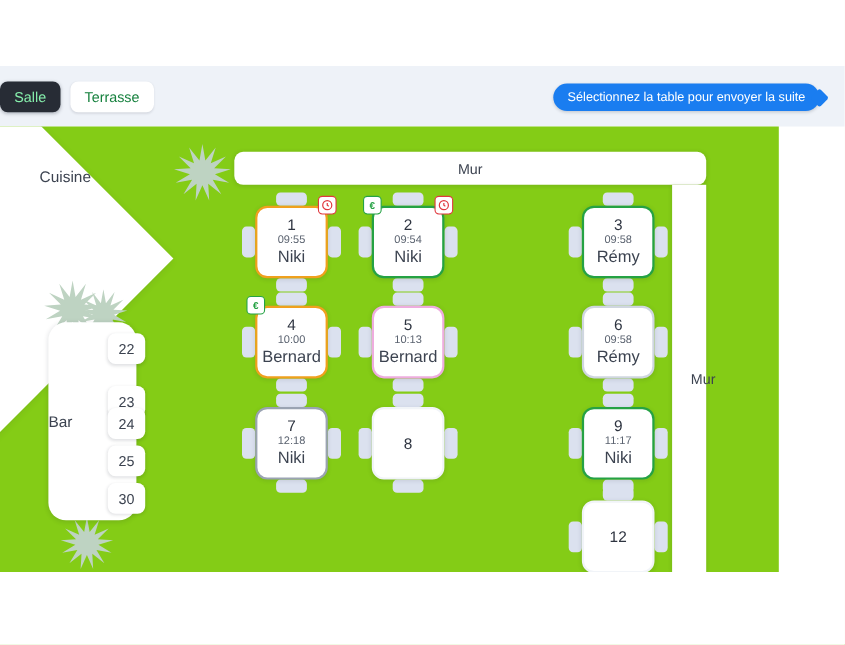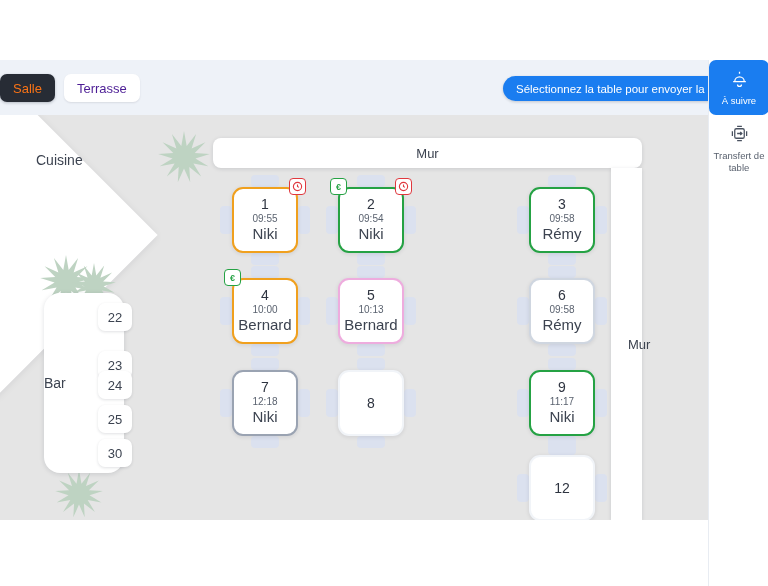--- a/index.html
+++ b/index.html
@@ -13,25 +13,25 @@
 
   
   .topbar {
     position: absolute; left: 0; top: 60px; width: 768px; height: 55px;
     background: #eef2f8;
   }
   .tabs { position: absolute; left: 0; top: 74px; display: flex; gap: 9px; z-index: 30; }
   .tab {
     height: 28px; padding: 0 13px; border-radius: 7px;
     display: flex; align-items: center; justify-content: center;
-    font-size: 13px; color: #4c1d95; background: #ffffff;
+    font-size: 13px; color: #15803d; background: #ffffff;
     box-shadow: 0 1px 2px rgba(16,24,40,.10);
     cursor: pointer; white-space: nowrap;
   }
-  .tab.active { background: #272c35; color: #f97316; box-shadow: 0 1px 3px rgba(16,24,40,.25); }
+  .tab.active { background: #272c35; color: #86efac; box-shadow: 0 1px 3px rgba(16,24,40,.25); }
 
   .tooltip {
     position: absolute; left: 503px; top: 76px; height: 25px;
     background: #1a7df0; border-radius: 13px;
     display: flex; align-items: center; padding: 0 13px;
     font-size: 11.5px; color: #ffffff; white-space: nowrap;
     box-shadow: 0 1px 3px rgba(16,24,40,.2); z-index: 25;
   }
   .tooltip::after {
     content: ""; position: absolute; right: -6px; top: 50%;
@@ -50,21 +50,21 @@
     align-items: center; gap: 4px; cursor: pointer;
     font-size: 9.5px; color: #5a626f; text-align: center; line-height: 1.25;
   }
   .rail-item.active { background: #1a7df0; color: #ffffff; border-radius: 7px; }
   .rail-item.active svg { stroke: #ffffff; }
   .rail-item svg { stroke: #4a5260; fill: none; stroke-width: 1.6; }
 
   
   .floor {
     position: absolute; left: 0; top: 115px; width: 708px; height: 405px;
-    background: #e5e5e5; overflow: hidden;
+    background: #84cc16; overflow: hidden;
   }
 
   .cuisine {
     position: absolute; left: -120px; top: 5px; width: 230px; height: 230px;
     background: #ffffff; transform: rotate(45deg);
     box-shadow: 0 2px 8px rgba(16,24,40,.10);
   }
   .cuisine-label {
     position: absolute; left: 36px; top: 37px; font-size: 14px; color: #3c4350;
   }
@@ -144,35 +144,20 @@
 
   <div class="tabs" id="tabs">
       <div class="tab active">Salle</div>
       <div class="tab">Terrasse</div>
     </div>
 
   <div class="tooltip">
     <span>Sélectionnez la table pour envoyer la suite</span>
   </div>
 
-  <div class="rail" id="rail">
-      <div class="rail-item active">
-        <span><svg width="19" height="19" viewBox="0 0 24 24">
-            <path d="M4 16h16M12 6V3.5M6 16a6 6 0 0 1 12 0M9.5 19.5a2.5 2.5 0 0 0 5 0"></path>
-          </svg></span>
-        <span>À suivre</span>
-      </div>
-      <div class="rail-item">
-        <span><svg width="19" height="19" viewBox="0 0 24 24">
-            <rect x="6" y="6" width="12" height="12" rx="2"></rect>
-            <path d="M9 12h6M13 10l2 2-2 2M3 9v6M21 9v6M9 3h6M9 21h6"></path>
-          </svg></span>
-        <span>Transfert de table</span>
-      </div>
-    </div>
 
   <div class="floor">
 
     <div class="cuisine"></div>
     <div class="cuisine-label">Cuisine</div>
 
     <div id="plants">
         <div class="plant" style="left: 158px; top: 16px;">
           <svg width="52" height="52">
             <polygon points="26.0,0.0 28.7,14.9 38.1,3.0 33.6,17.4 47.4,11.2 36.7,21.9 51.8,22.9 37.4,27.4 50.3,35.2 35.4,32.5 43.2,45.5 31.3,36.1 32.2,51.2 26.0,37.4 19.8,51.2 20.7,36.1 8.8,45.5 16.6,32.5 1.7,35.2 14.6,27.4 0.2,22.9 15.3,21.9 4.6,11.2 18.4,17.4 13.9,3.0 23.3,14.9" fill="#bed3c2"></polygon>

